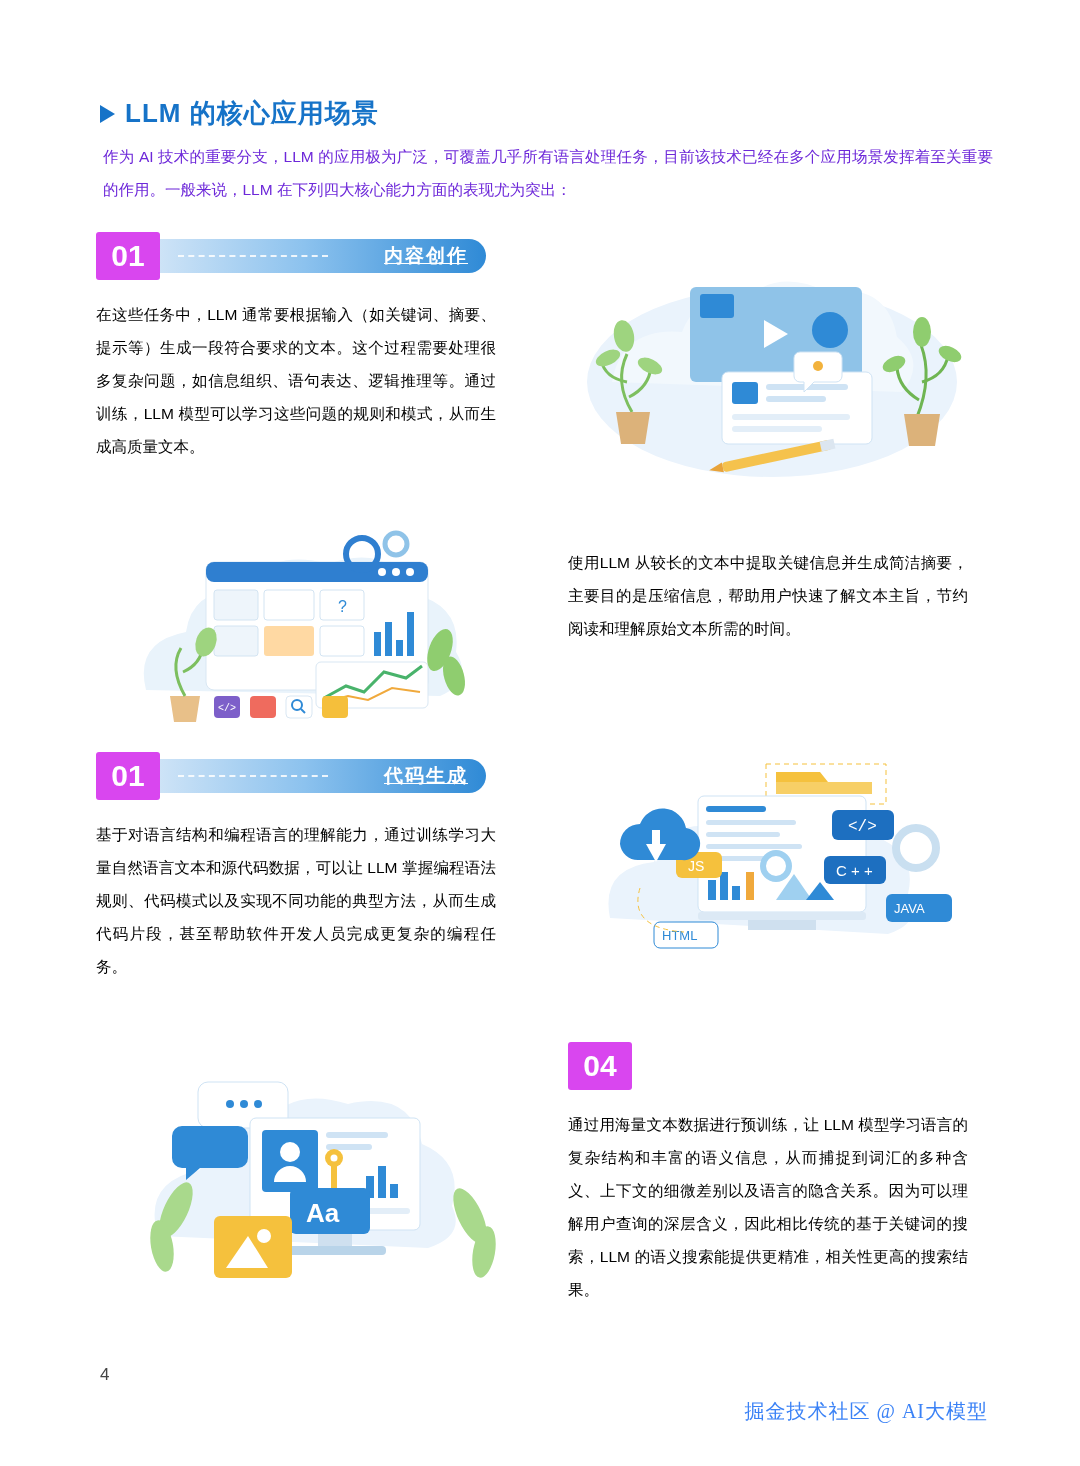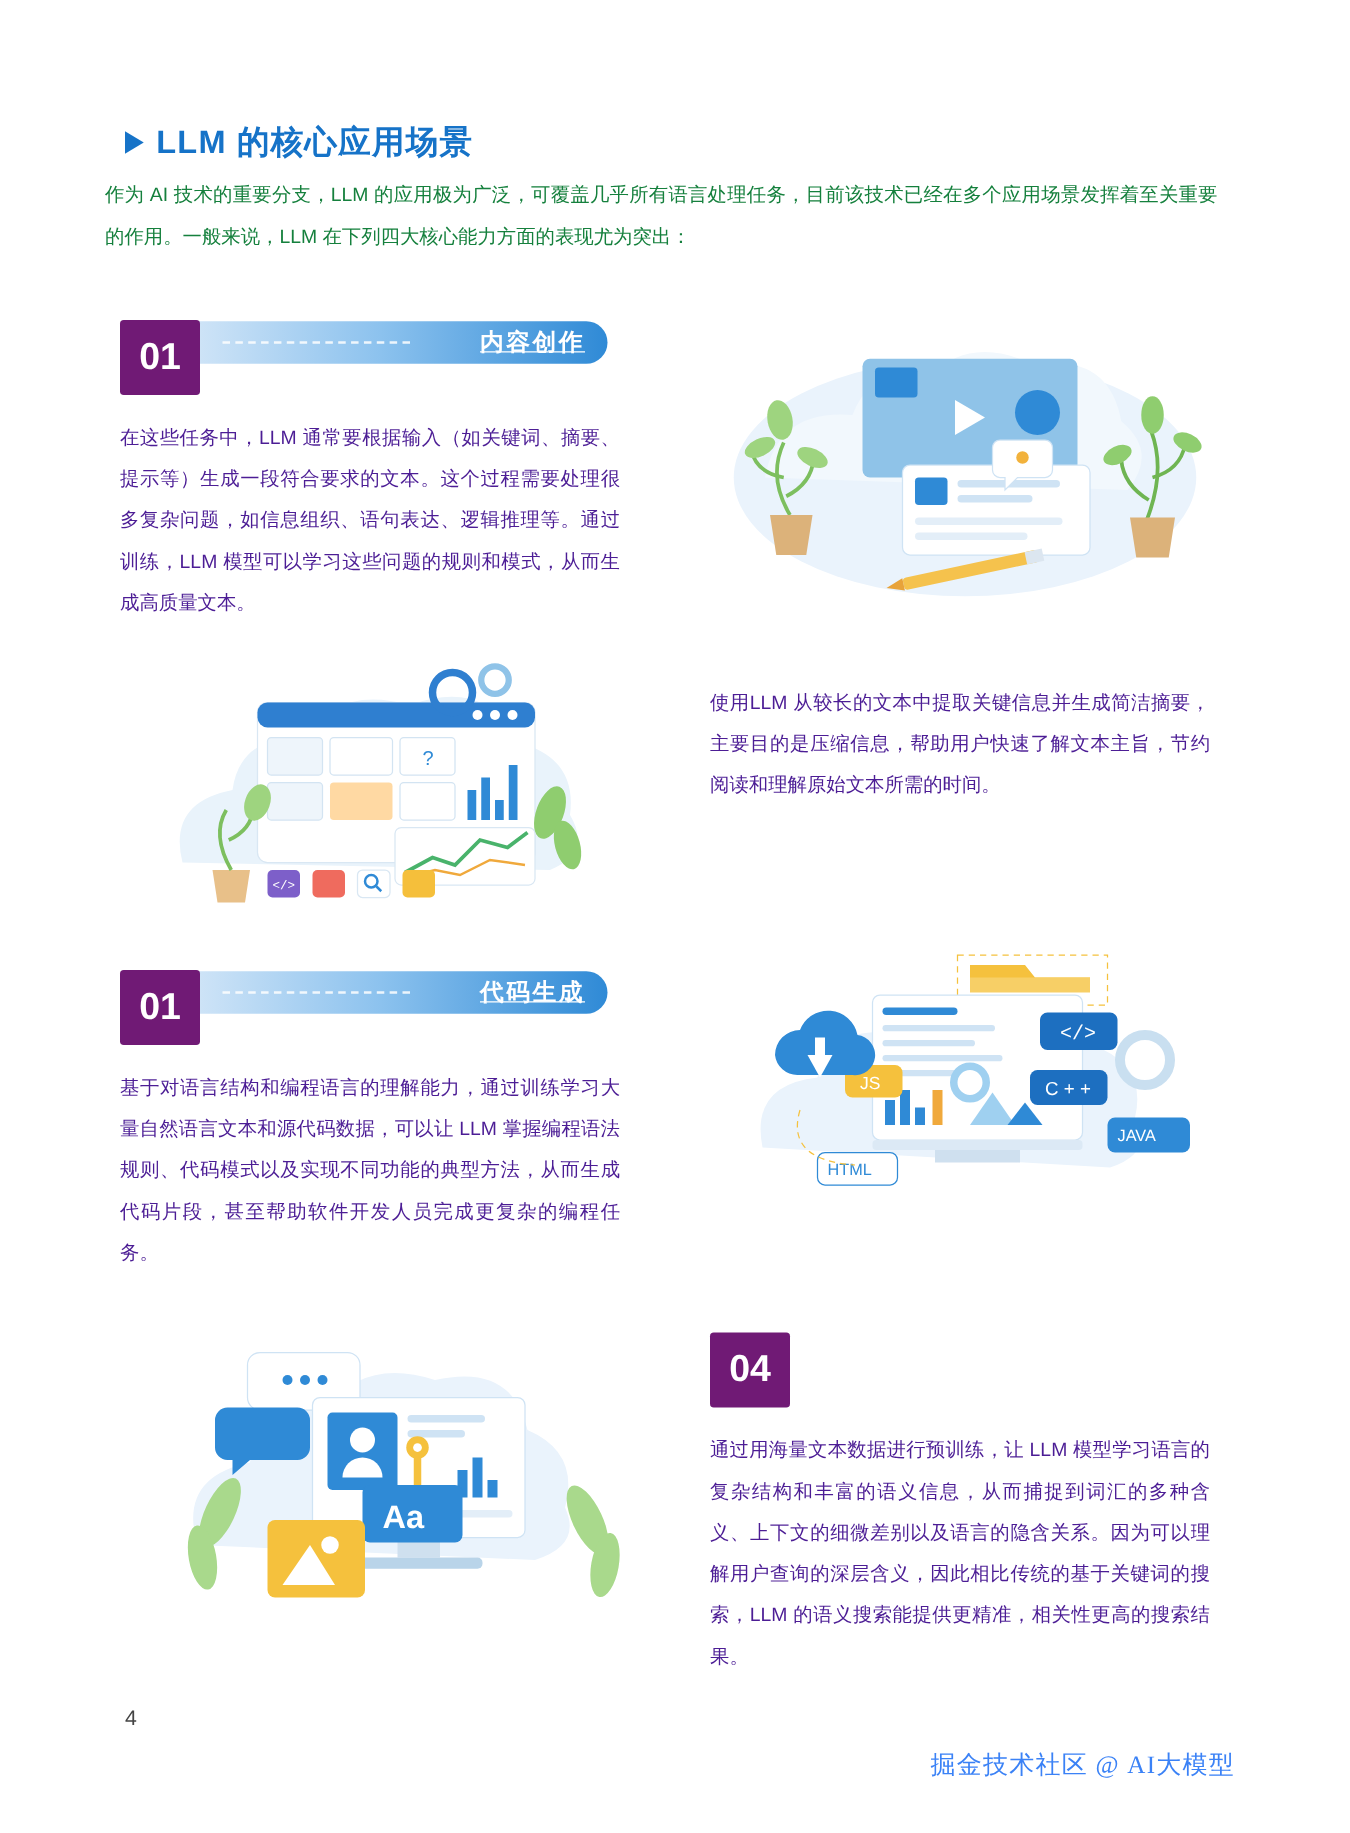--- a/index.html
+++ b/index.html
@@ -25,58 +25,58 @@
     width:0;height:0;
     border-left:15px solid #1673c8;
     border-top:9px solid transparent;
     border-bottom:9px solid transparent;
   }
   .section-title{
     font-size:26px;font-weight:bold;color:#1673c8;letter-spacing:1px;
   }
   
   .intro{
-    position:absolute;left:84px;top:140px;width:890px;
-    font-size:15.5px;line-height:33px;color:#15803d;text-align:justify;
+    position:absolute;left:103px;top:140px;width:890px;
+    font-size:15.5px;line-height:33px;color:#6d28d9;text-align:justify;
   }
   
   .block{position:absolute;}
   .badge-row{
     display:flex;align-items:center;
     width:390px;
   }
   .num-box{
-    width:64px;height:60px;
-    background:#701a75;
+    width:64px;height:48px;
+    background:#d946ef;
     color:#fff;
     font-size:30px;font-weight:bold;
     display:flex;align-items:center;justify-content:center;
     border-radius:3px 3px 3px 3px;
-    position:relative;z-index:3;margin-top:24px;
+    position:relative;z-index:3;
   }
   .bar{
     flex:1;height:34px;
     background:linear-gradient(90deg,#cfe4f7 0%,#8cc2ee 45%,#2f8ad6 100%);
     border-radius:0 17px 17px 0;
     margin-left:-4px;
     display:flex;align-items:center;justify-content:flex-end;
     position:relative;
   }
   .bar .dashes{
     position:absolute;left:22px;top:50%;transform:translateY(-50%);
     width:150px;height:0;border-top:2px dashed #ffffff;opacity:.85;
   }
   .bar .label{
     color:#ffffff;font-size:19px;font-weight:bold;letter-spacing:2px;
     margin-right:18px;
     text-decoration:underline;
   }
   .block p{
     margin:18px 0 0 0;
-    font-size:15.5px;line-height:33px;color:#4c1d95;text-align:justify;
+    font-size:15.5px;line-height:33px;color:#000000;text-align:justify;
   }
   
   #block1{left:96px;top:232px;width:400px;}
   #block2{left:568px;top:528px;width:400px;}
   #block3{left:96px;top:752px;width:400px;}
   #block4{left:568px;top:1042px;width:400px;}
 
   
   .illus{position:absolute;}
   #ill1{left:572px;top:232px;width:400px;height:250px;}

